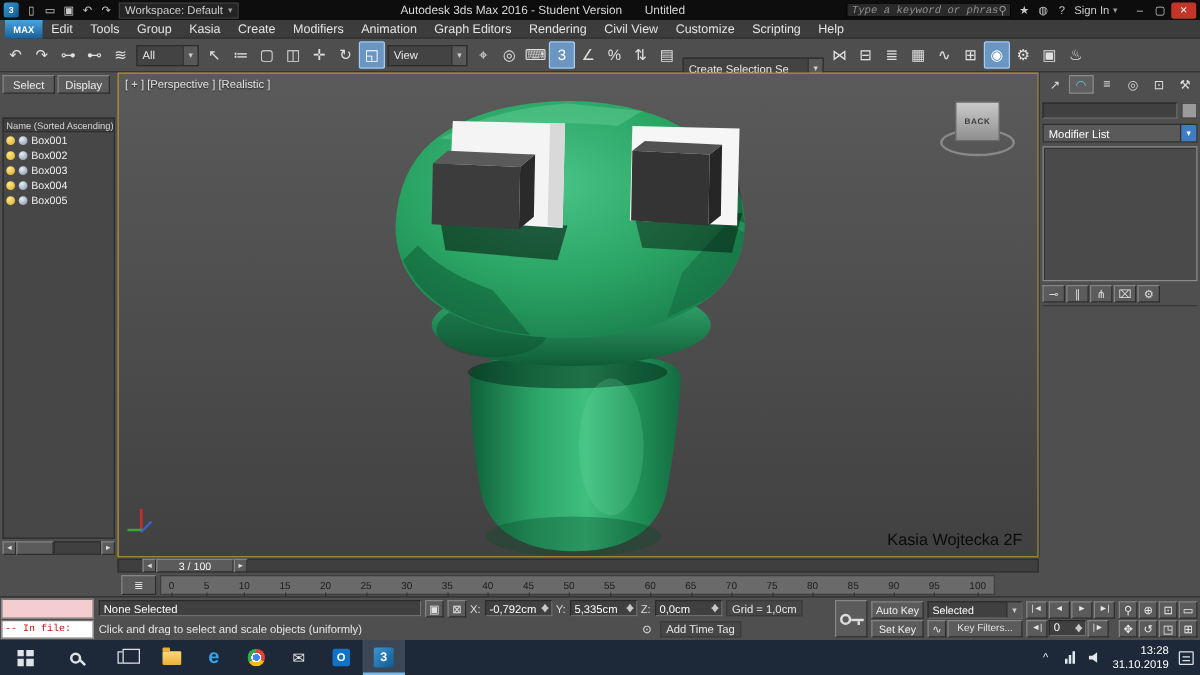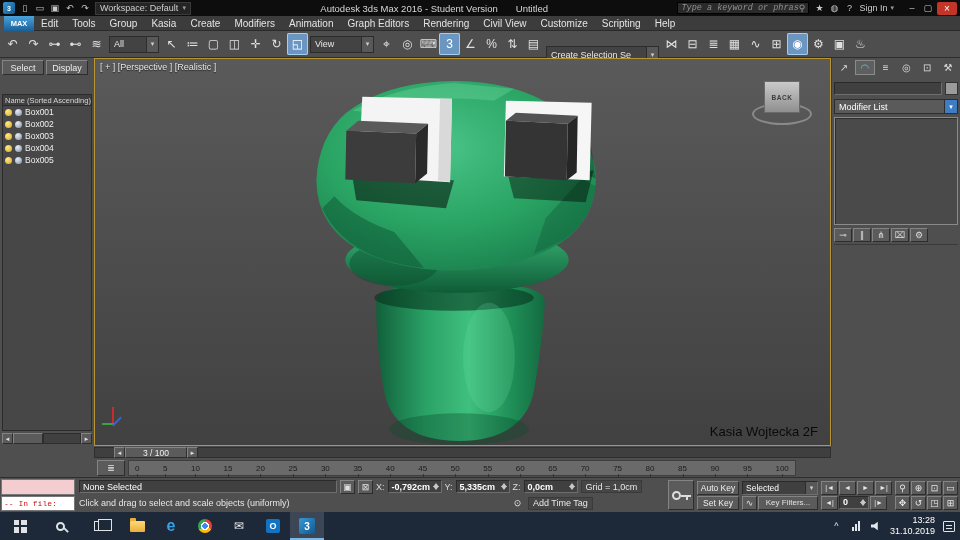--- a/index.html
+++ b/index.html
@@ -101,21 +101,21 @@
 
 .statusbar{position:relative;position:absolute;left:0;top:477px;width:960px;height:35px;background:#4f4f4f;border-top:1px solid #2e2e2e;font-size:9px;}
 .listener{position:absolute;left:0;top:0;bottom:0;width:77px;display:flex;flex-direction:column;gap:1px;padding:1px 2px 1px 1px;}
 .listener-pink{flex:1;background:#f3cdd0;border:1px solid #777;}
 .listener-white{flex:1;background:#fff;border:1px solid #777;color:#cc1111;font-family:"Liberation Mono",monospace;font-size:8px;display:flex;align-items:center;padding:0 2px;white-space:nowrap;overflow:hidden;}
 .sb-main{position:absolute;left:79px;top:0;right:300px;bottom:0;display:flex;flex-direction:column;justify-content:space-evenly;}
 .sb-row{display:flex;align-items:center;gap:3px;height:15px;}
 .sb-field{background:#404040;border:1px solid;border-color:#2a2a2a #6e6e6e #6e6e6e #2a2a2a;color:#fff;display:inline-flex;align-items:center;padding:0 3px;height:13px;font-size:9px;white-space:nowrap;overflow:hidden;}
 .sel{width:258px;}
 .coord{width:54px;}
-.spinfield{position:relative;padding-right:11px;font-weight:bold;}
+.spinfield{position:relative;padding-right:11px;}
 .spinfield::before,.spinfield::after{content:"";position:absolute;right:2px;width:0;height:0;border-left:3px solid transparent;border-right:3px solid transparent;}
 .spinfield::before{top:2px;border-bottom:4px solid #c8c8c8;}
 .spinfield::after{bottom:2px;border-top:4px solid #c8c8c8;}
 .sb-lab{color:#ddd;}
 .sb-flat{background:#464646;border:1px solid #3a3a3a;color:#e8e8e8;height:13px;display:inline-flex;align-items:center;padding:0 4px;white-space:nowrap;}
 .sbtn{width:15px;height:14px;font-size:9px;color:#e0e0e0;display:inline-flex;align-items:center;justify-content:center;}
 .sb-prompt{width:428px;color:#e6e6e6;white-space:nowrap;overflow:hidden;}
 .sb-right{position:absolute;right:2px;top:1px;bottom:1px;display:flex;gap:3px;align-items:center;}
 .keybtn{width:26px;height:30px;display:flex;align-items:center;justify-content:center;}
 .keyicon{position:relative;width:9px;height:9px;border:2px solid #ddd;border-radius:50%;margin-right:9px;}

